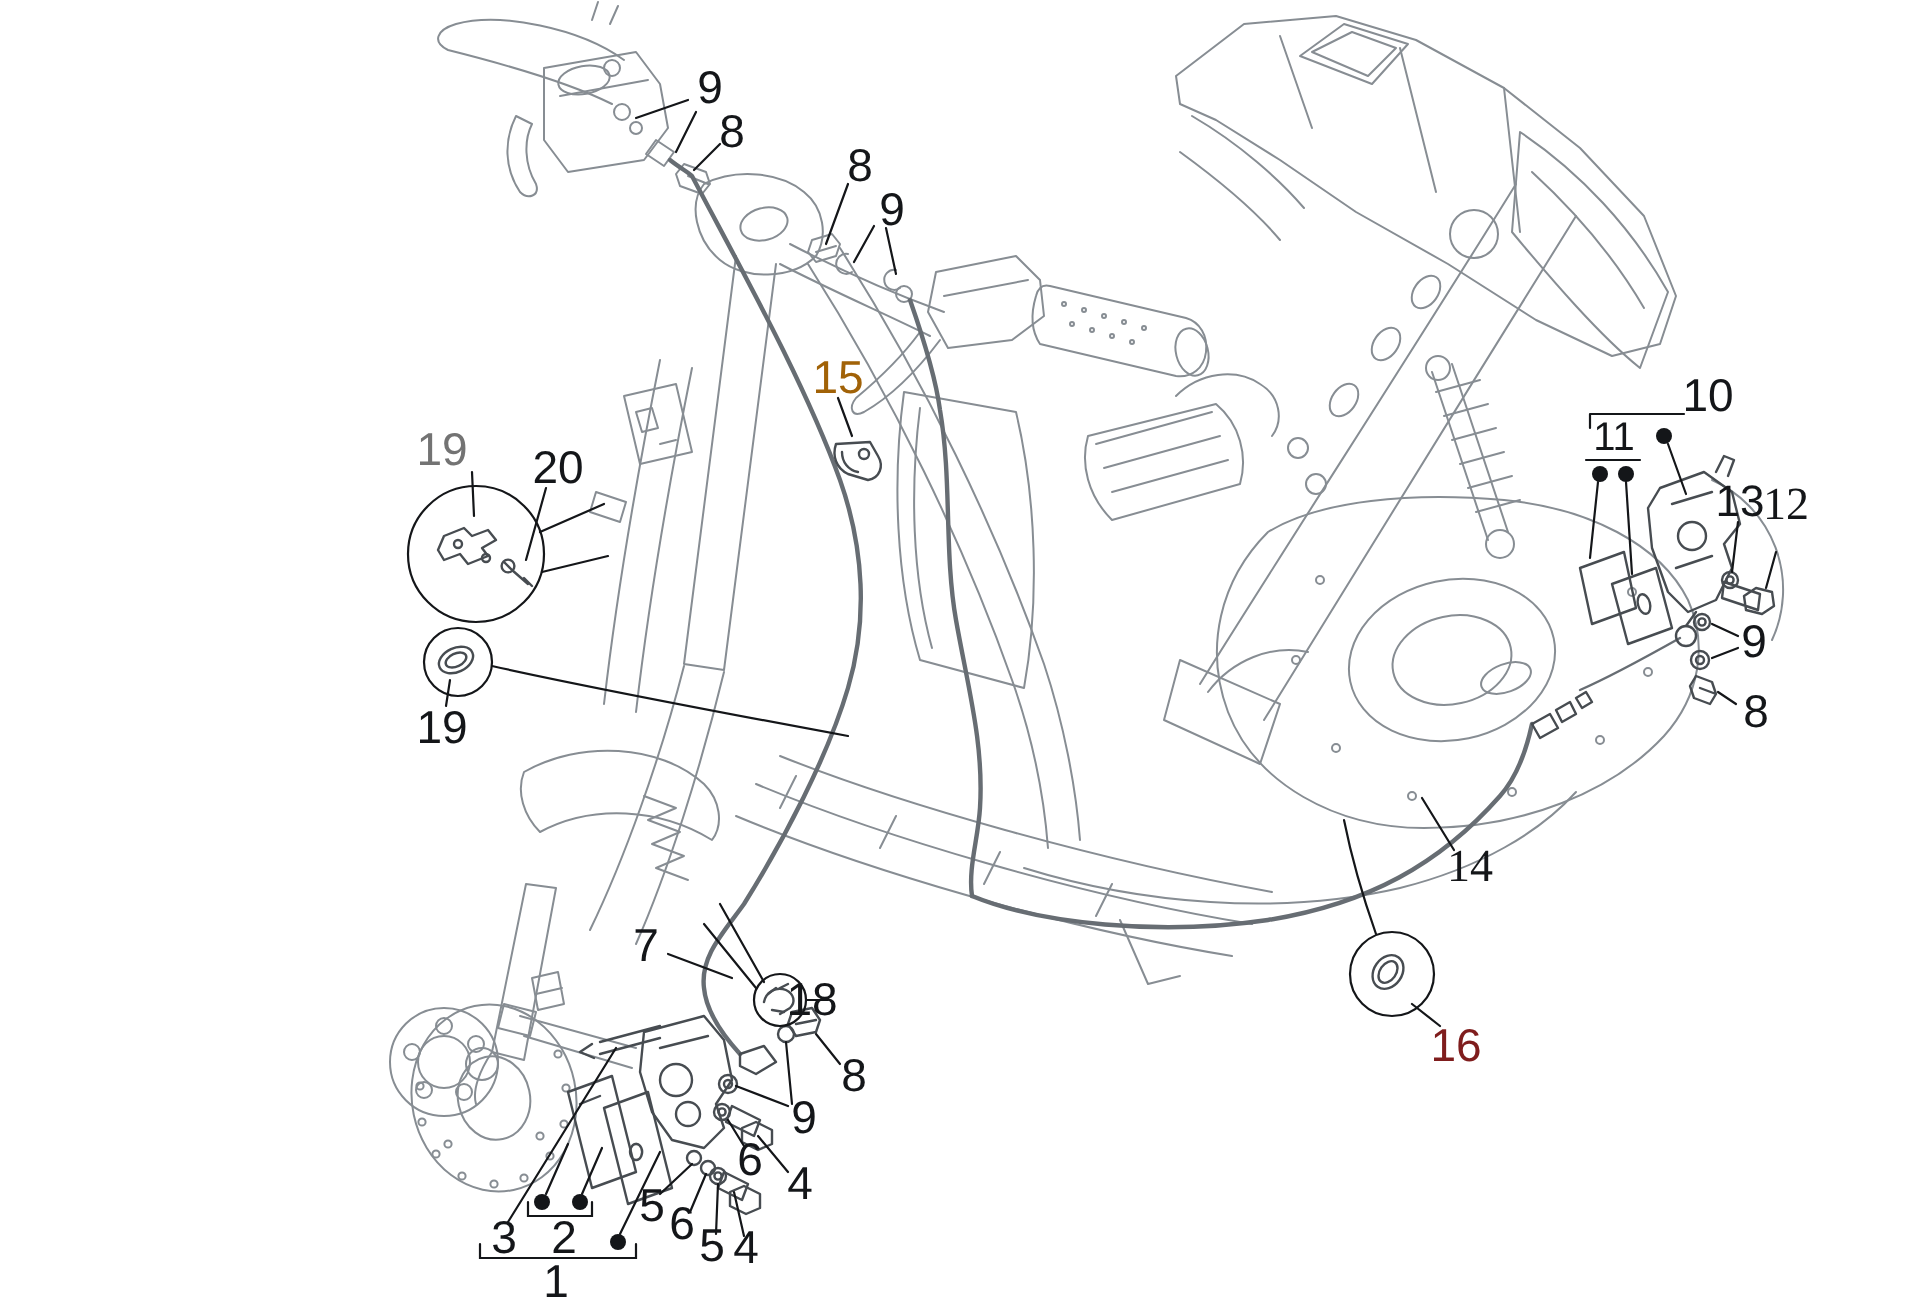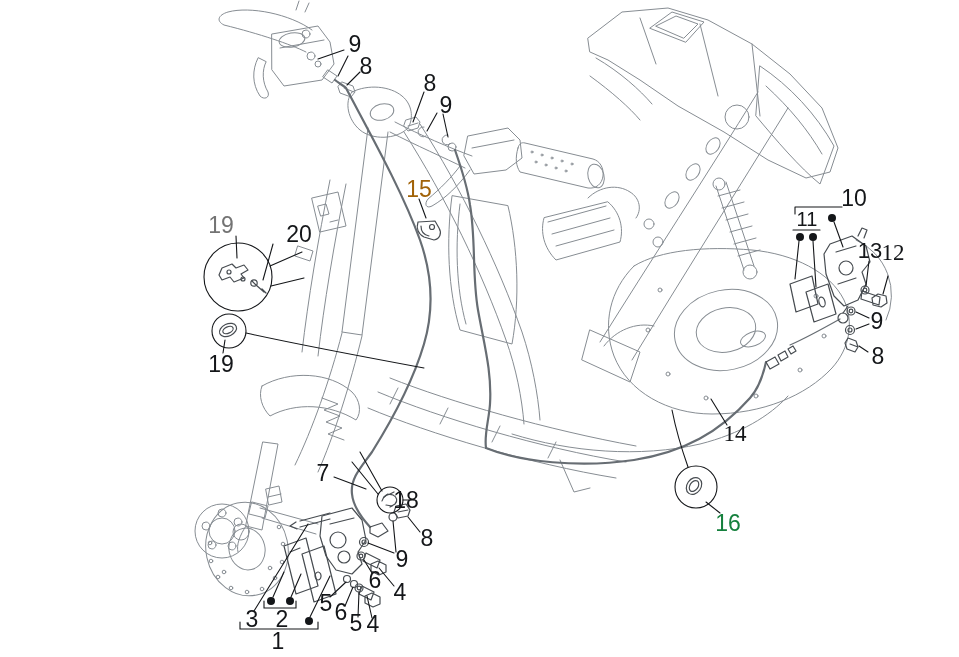--- a/index.html
+++ b/index.html
@@ -304,30 +304,30 @@
   </g>
 </svg>
 
 <div style="position:absolute;left:0;top:0;width:100%;height:100%;">
       <div class="callout" style="left: 355px; top: 44px; color: rgb(20, 22, 25); font-size: 23px;">9</div>
       <div class="callout" style="left: 366px; top: 66px; color: rgb(20, 22, 25); font-size: 23px;">8</div>
       <div class="callout" style="left: 430px; top: 83px; color: rgb(20, 22, 25); font-size: 23px;">8</div>
       <div class="callout" style="left: 446px; top: 105px; color: rgb(20, 22, 25); font-size: 23px;">9</div>
       <div class="callout" style="left: 419px; top: 189px; color: #a16207; font-size: 23px;">15</div>
       <div class="callout" style="left: 221px; top: 225px; color: #737373; font-size: 23px;">19</div>
-      <div class="callout" style="left: 279px; top: 234px; color: rgb(20, 22, 25); font-size: 23px; margin-left: 20px;">20</div>
+      <div class="callout" style="left: 279px; top: 234px; color: rgb(20, 22, 25); font-size: 23px;">20</div>
       <div class="callout" style="left: 221px; top: 364px; color: rgb(20, 22, 25); font-size: 23px;">19</div>
       <div class="callout" style="left: 854px; top: 198px; color: rgb(20, 22, 25); font-size: 23px;">10</div>
       <div class="callout" style="left: 807px; top: 219px; color: rgb(20, 22, 25); font-size: 20px;">11</div>
       <div class="callout" style="left: 870px; top: 251px; color: rgb(20, 22, 25); font-size: 22px;">13</div>
       <div class="callout" style="left: 893px; top: 252px; color: rgb(20, 22, 25); font-size: 23px; font-family: Liberation Serif, serif;">12</div>
       <div class="callout" style="left: 877px; top: 321px; color: rgb(20, 22, 25); font-size: 23px;">9</div>
       <div class="callout" style="left: 878px; top: 356px; color: rgb(20, 22, 25); font-size: 23px;">8</div>
       <div class="callout" style="left: 735px; top: 433px; color: rgb(20, 22, 25); font-size: 23px; font-family: Liberation Serif, serif;">14</div>
-      <div class="callout" style="left: 728px; top: 523px; color: #15803d; font-size: 23px;">16</div>
+      <div class="callout" style="left: 728px; top: 523px; color: #7f1d1d; font-size: 23px;">16</div>
       <div class="callout" style="left: 323px; top: 473px; color: rgb(20, 22, 25); font-size: 23px;">7</div>
       <div class="callout" style="left: 406px; top: 500px; color: rgb(20, 22, 25); font-size: 23px;">18</div>
       <div class="callout" style="left: 427px; top: 538px; color: rgb(20, 22, 25); font-size: 23px;">8</div>
       <div class="callout" style="left: 402px; top: 559px; color: rgb(20, 22, 25); font-size: 23px;">9</div>
       <div class="callout" style="left: 375px; top: 580px; color: rgb(20, 22, 25); font-size: 23px;">6</div>
       <div class="callout" style="left: 400px; top: 592px; color: rgb(20, 22, 25); font-size: 23px;">4</div>
       <div class="callout" style="left: 326px; top: 603px; color: rgb(20, 22, 25); font-size: 23px;">5</div>
       <div class="callout" style="left: 341px; top: 612px; color: rgb(20, 22, 25); font-size: 23px;">6</div>
       <div class="callout" style="left: 356px; top: 623px; color: rgb(20, 22, 25); font-size: 23px;">5</div>
       <div class="callout" style="left: 373px; top: 624px; color: rgb(20, 22, 25); font-size: 23px;">4</div>

